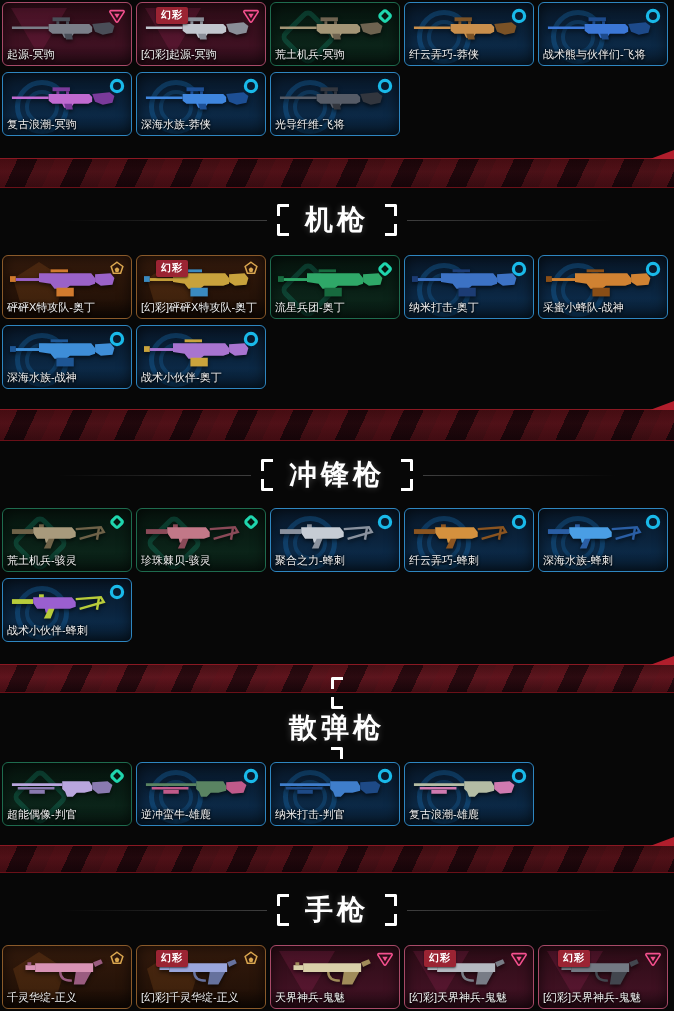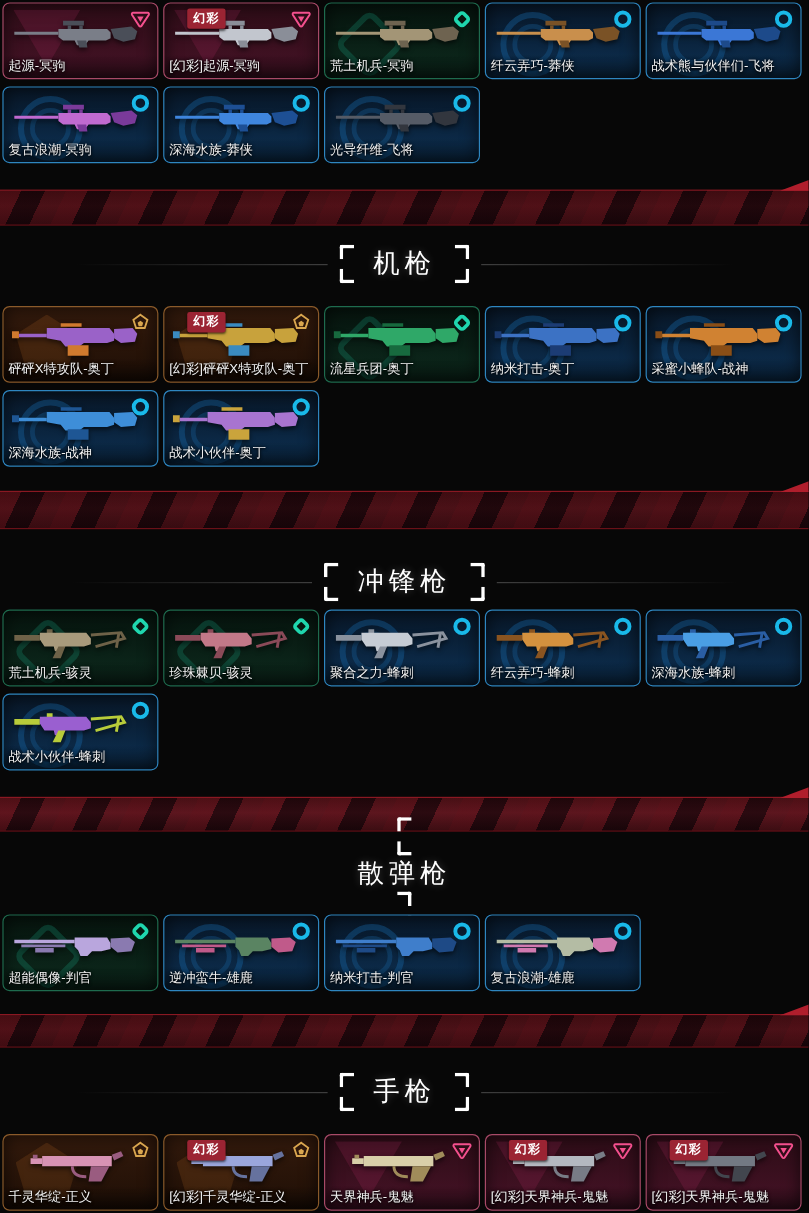--- a/index.html
+++ b/index.html
@@ -39,33 +39,33 @@
   .hdr{position:absolute;left:0;right:0;height:44px;display:flex;align-items:center;justify-content:center;}
   .hdr .ln{flex:1;height:1px;margin:0 10px;}
   .hdr .ln-l{background:linear-gradient(to left,#3e3e3e,rgba(30,30,30,0) 80%);}
   .hdr .ln-r{background:linear-gradient(to right,#3e3e3e,rgba(30,30,30,0) 80%);}
   .bk{width:12px;height:32px;position:relative;flex:0 0 auto;}
   .bk::before,.bk::after{content:'';position:absolute;width:9px;height:9px;}
   .bk-l::before{left:0;top:0;border-top:3px solid #fff;border-left:3px solid #fff;border-top-left-radius:2px;}
   .bk-l::after{left:0;bottom:0;border-bottom:3px solid #fff;border-left:3px solid #fff;border-bottom-left-radius:2px;}
   .bk-r::before{right:0;top:0;border-top:3px solid #fff;border-right:3px solid #fff;border-top-right-radius:2px;}
   .bk-r::after{right:0;bottom:0;border-bottom:3px solid #fff;border-right:3px solid #fff;border-bottom-right-radius:2px;}
-  .hdr h2{margin:0 16px;font-size:22px;font-weight:normal;color:#fff;letter-spacing:4px;
+  .hdr h2{margin:0 16px;font-size:28px;font-weight:bold;color:#fff;letter-spacing:4px;
         text-shadow:0 0 7px rgba(255,255,255,.25);}
   
   .band{position:absolute;left:0;right:0;border-top:1px solid #8a1822;border-bottom:1px solid #6a1018;
         background:linear-gradient(180deg,#200609,#300c11 45%,#170509);overflow:visible;}
   .band::before{content:'';position:absolute;inset:0;
         background:repeating-linear-gradient(115deg,rgba(140,25,35,.35) 0 16px,rgba(20,4,8,.55) 16px 34px,rgba(170,35,45,.22) 34px 50px);}
   .band .tri{position:absolute;right:0;top:-9px;width:0;height:0;
         border-left:24px solid transparent;border-bottom:9px solid #b01e2c;}
   #band-3{background:linear-gradient(180deg,#2c0a0e,#47121a 45%,#1d070b);}
   
   #sec-0{top:2px;} #band-1{top:158px;height:28px;} #hdr-1{top:198px;}
-  #sec-1{top:255px;} #band-2{top:409px;height:30px;} #hdr-2{top:463px;}
+  #sec-1{top:255px;} #band-2{top:409px;height:30px;} #hdr-2{top:453px;}
   #sec-2{top:508px;} #band-3{top:664px;height:27px;} #hdr-3{top:706px;flex-direction:column;}
   #sec-3{top:762px;} #band-4{top:845px;height:26px;} #hdr-4{top:888px;}
   #sec-4{top:945px;}
 </style>
 </head>
 <body>
 
 <div class="page">
 
   <div class="sec" id="sec-0">

